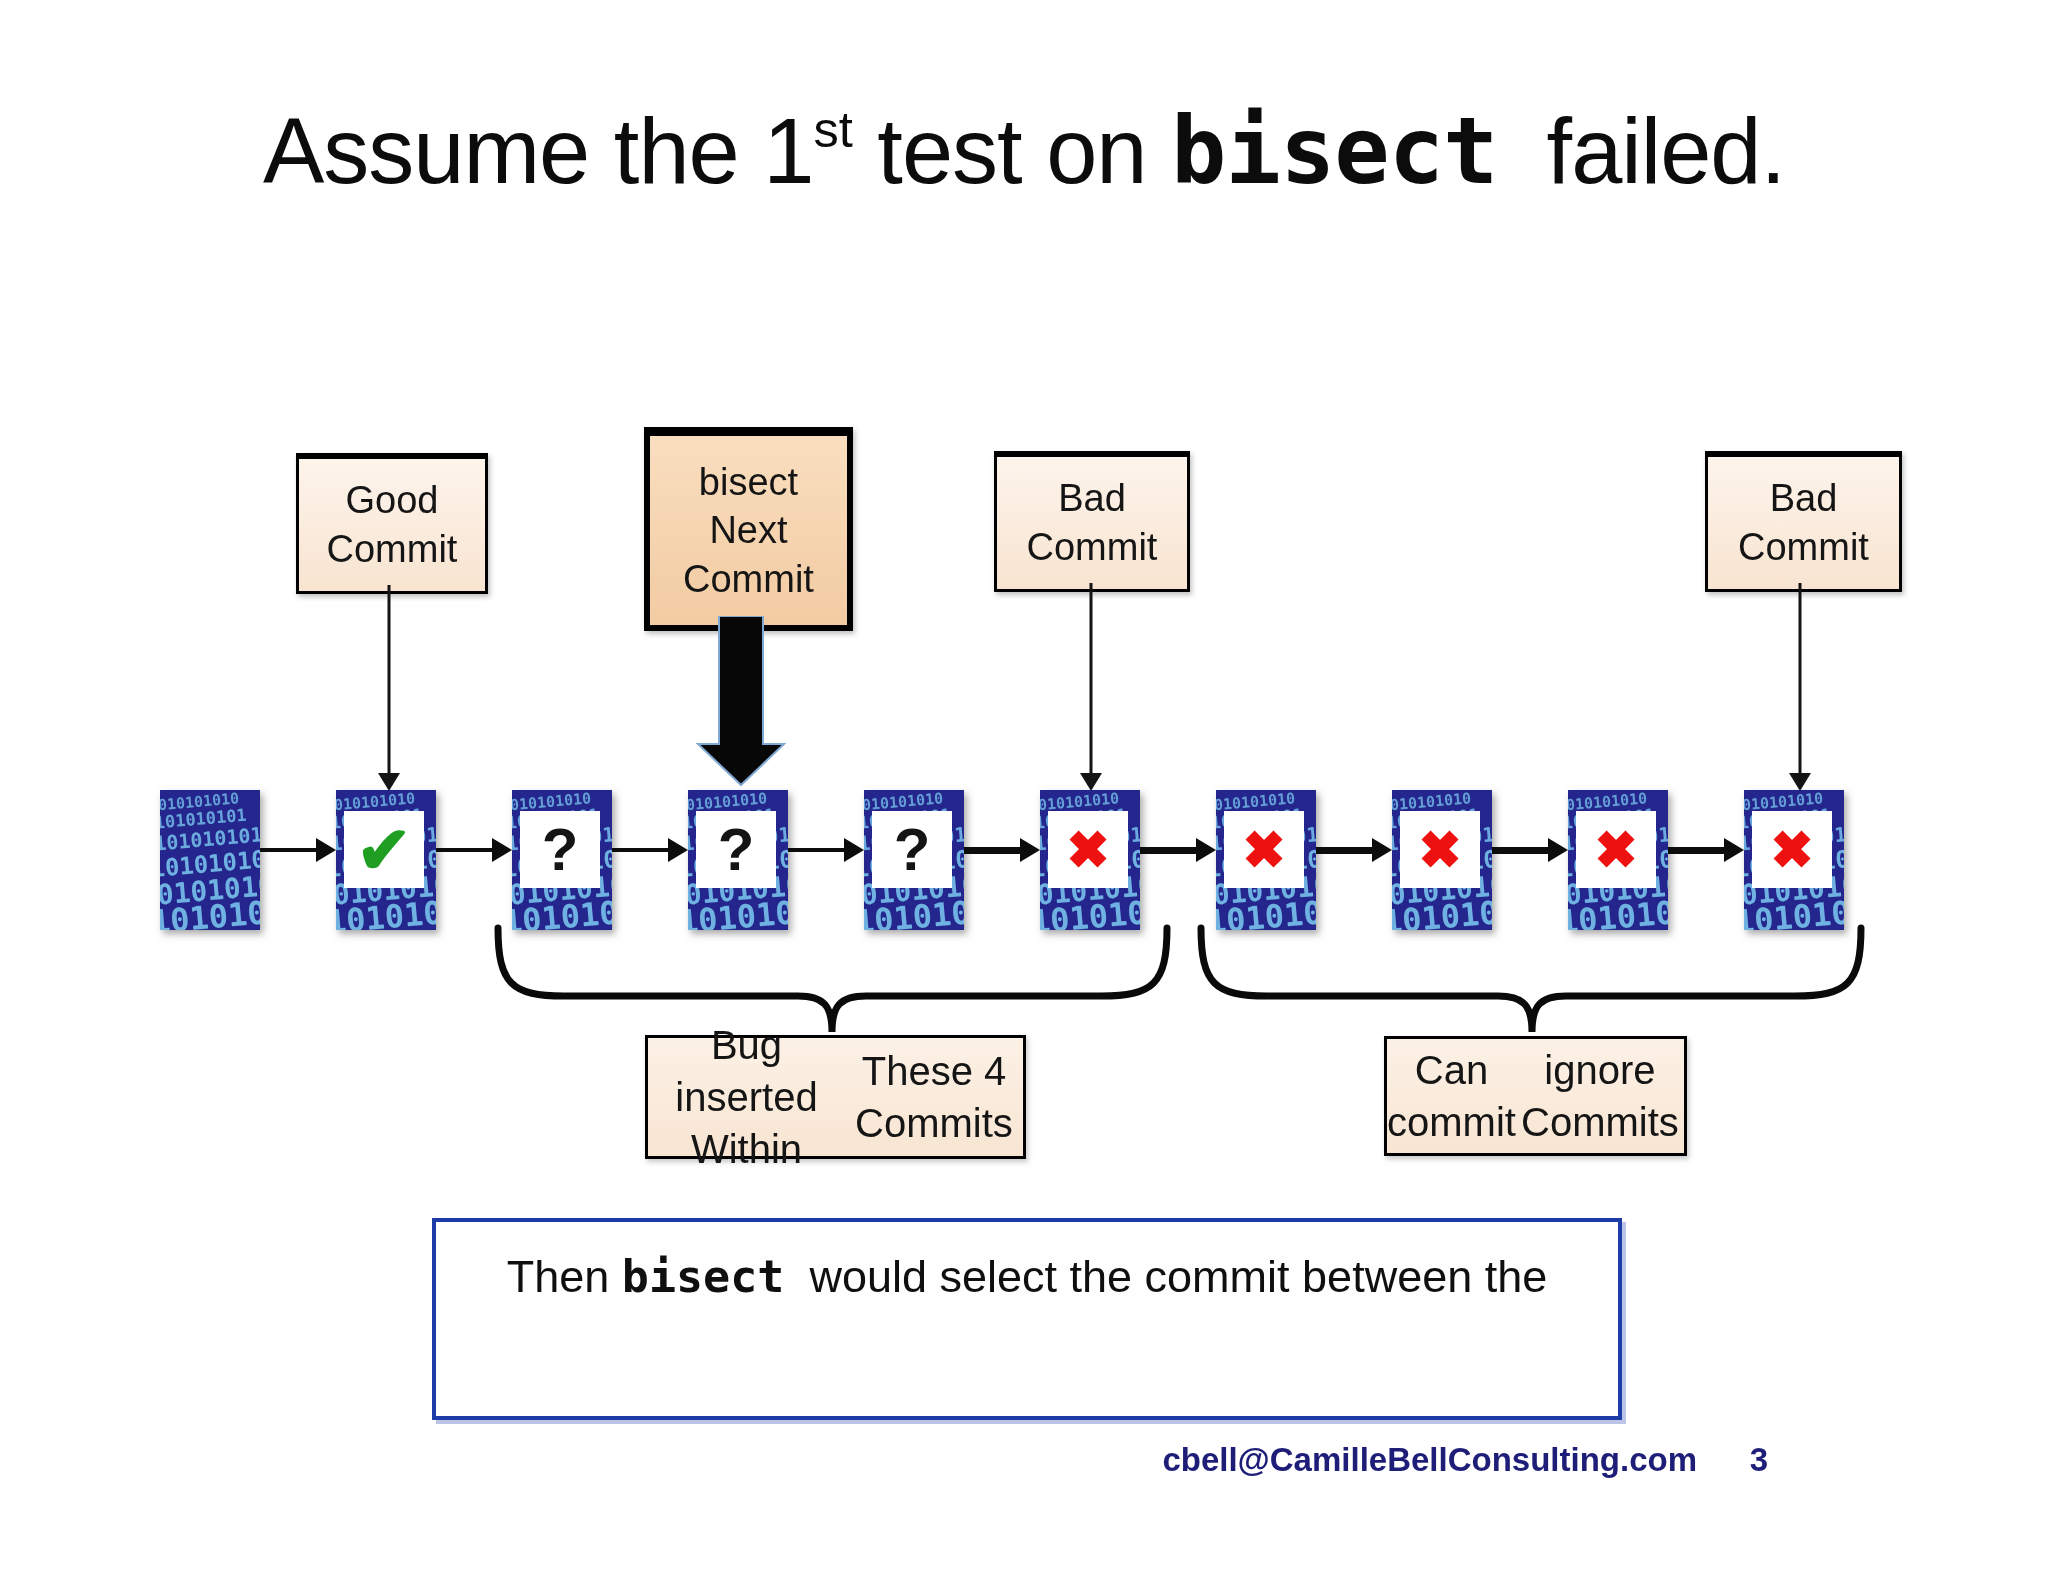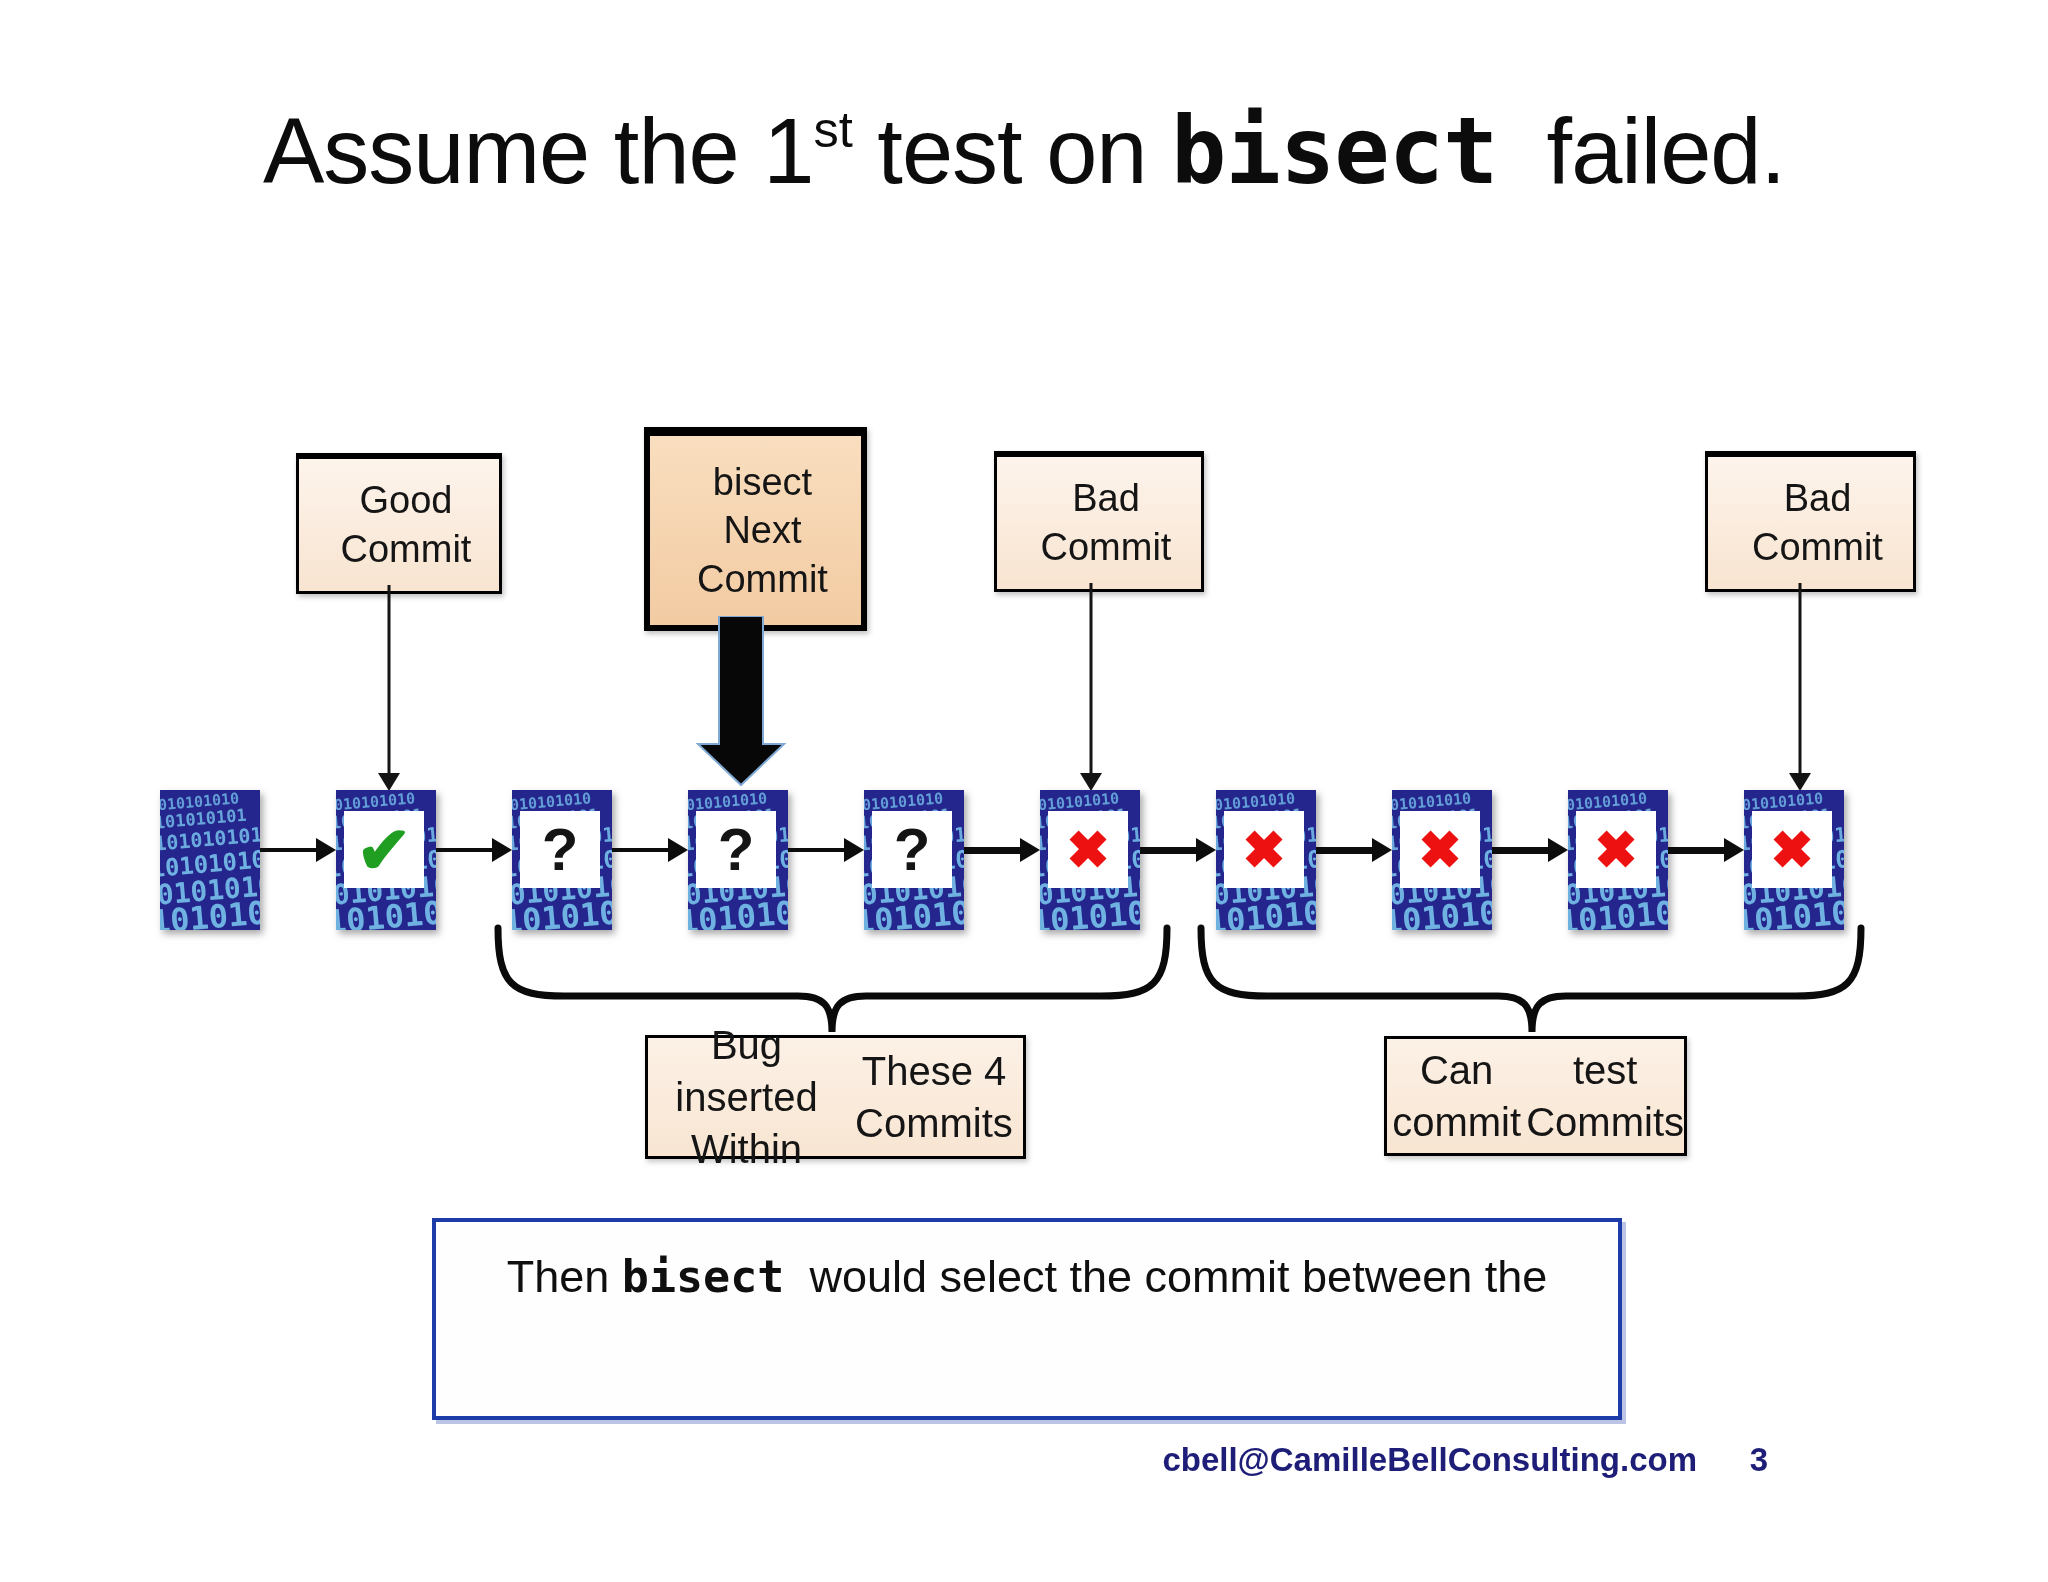--- a/index.html
+++ b/index.html
@@ -11,21 +11,21 @@
          font-size:92px;font-weight:400;color:#0c0c0c;white-space:pre;letter-spacing:-1px;}
   .title sup{font-size:0.55em;vertical-align:super;position:relative;top:-0.08em;letter-spacing:0;}
   .mono{font-family:"DejaVu Sans Mono","Liberation Mono",monospace;}
   .bold{font-weight:700;}
 
   
   .pbox{position:absolute;background:linear-gradient(#fdf4ec,#f8e4d0);
         border:3px solid #000;border-top-width:6px;
         box-shadow:2px 3px 5px rgba(120,120,120,.45);
         display:flex;flex-direction:column;justify-content:center;align-items:center;
-        text-align:center;font-size:38px;line-height:1.28;color:#151515;padding-left:14px;}
+        text-align:center;font-size:38px;line-height:1.28;color:#151515;}
   .pbox.bisect{background:linear-gradient(#f9debf,#f2cba2);border-width:6px;border-top-width:9px;font-size:38px;}
 
   .bracelabel{position:absolute;background:linear-gradient(#fcf1e6,#f8e5d2);
         border:3px solid #000;display:flex;flex-direction:row;justify-content:center;align-items:center;
         text-align:center;font-size:40px;line-height:1.3;color:#151515;
         box-shadow:2px 3px 5px rgba(120,120,120,.4);}
 
   
   .varrow{position:absolute;width:22px;}
   .varrow .vshaft{position:absolute;top:0;bottom:12px;left:50%;transform:translateX(-50%);width:3px;background:#141414;}
@@ -264,21 +264,21 @@
       <path d="M1201,928 C1201,984 1215,996 1267,996 L1498,996 C1524,996 1532,1006 1532,1032 C1532,1006 1540,996 1566,996 L1795,996 C1847,996 1861,984 1861,928"></path>
     </g>
   </svg>
 
   <div class="bracelabel" style="left:645px;top:1035px;width:375px;height:118px;">
     <div>Bug inserted Within</div>
     <div>These 4 Commits</div>
   </div>
   <div class="bracelabel" style="left:1384px;top:1036px;width:297px;height:114px;">
     <div>Can commit</div>
-    <div>test Commits</div>
+    <div>ignore Commits</div>
   </div>
 
   <div class="conclusion">
     <div class="c-line"><span>Then </span><span class="mono bold">bisect</span><span>  would select the commit between the</span></div>
   </div>
 
   <div class="footer-email">cbell@CamilleBellConsulting.com</div>
   <div class="footer-page">3</div>
 
 </div>

